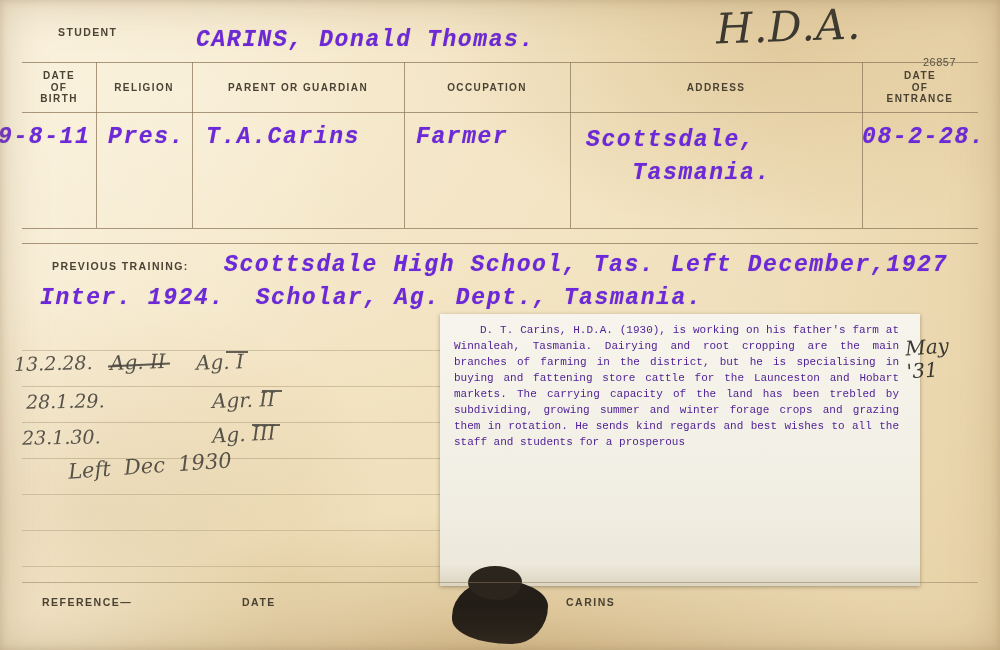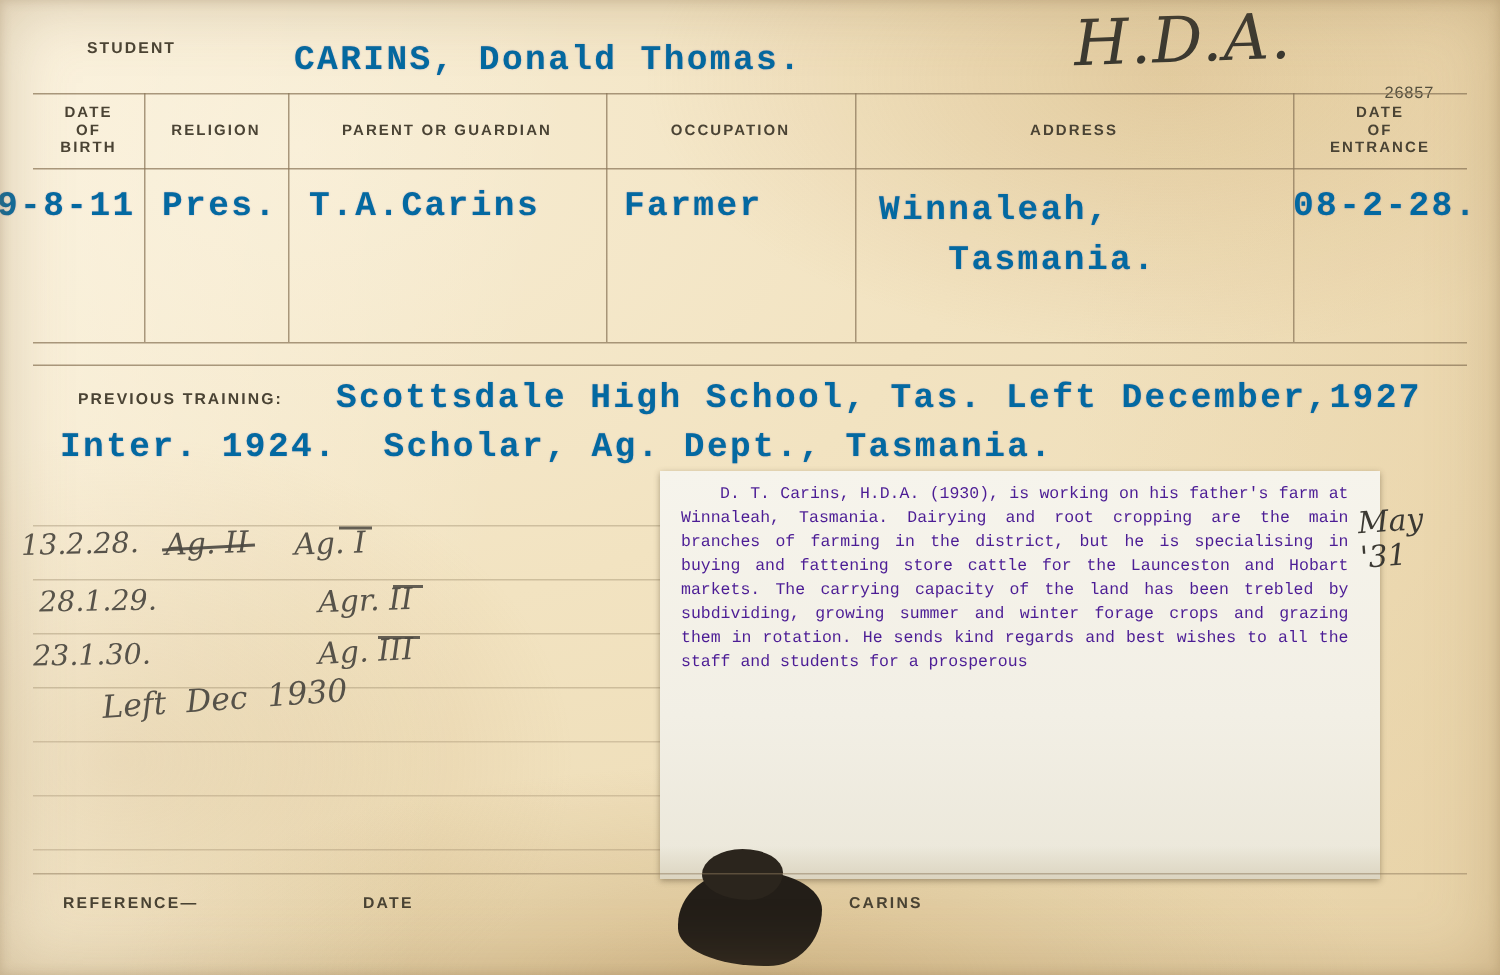--- a/index.html
+++ b/index.html
@@ -73,24 +73,25 @@
     line-height: 1.15;
     white-space: pre-line;
     text-align: center;
   }
   .printed.left { text-align: left; }
 
   
   .typed {
     position: absolute;
     font-family: "Liberation Mono", monospace;
-    color: #0369a1;
+    color: #6d28d9;
     letter-spacing: 0.5px;
     white-space: pre;
     text-shadow: 0 0 1px rgba(91,74,147,0.45);
+    font-style: italic;
   }
   .typed.big {
     font-size: 23px;
     font-weight: bold;
     letter-spacing: 1.6px;
   }
 
   
   .hand {
     position: absolute;
@@ -235,21 +236,21 @@
   <div class="printed" style="left:404px; top:82px; width:166px;">OCCUPATION</div>
   <div class="printed" style="left:570px; top:82px; width:292px;">ADDRESS</div>
   <div class="printed" style="left:862px; top:70px; width:116px;">DATE
 OF
 ENTRANCE</div>
 
   <div class="typed big" style="left:-2px; top:124px;">9-8-11</div>
   <div class="typed big" style="left:108px; top:124px;">Pres.</div>
   <div class="typed big" style="left:206px; top:124px;">T.A.Carins</div>
   <div class="typed big" style="left:416px; top:124px;">Farmer</div>
-  <div class="typed big" style="left:586px; top:124px; line-height:1.45;">Winnaleah,
+  <div class="typed big" style="left:586px; top:124px; line-height:1.45;">Scottsdale,
    Tasmania.</div>
   <div class="typed big" style="left:862px; top:124px;">08-2-28.</div>
 
   <div class="printed left" style="left:52px; top:260px; font-size:10.5px;">PREVIOUS TRAINING:</div>
 
   <div class="typed big" style="left:224px; top:252px;">Scottsdale High School, Tas. Left December,1927</div>
   <div class="typed big" style="left:40px; top:285px;">Inter. 1924.  Scholar, Ag. Dept., Tasmania.</div>
 
   <div class="hline" style="left:22px; top:350px; width:430px; opacity:0.35;"></div>
   <div class="hline" style="left:22px; top:386px; width:430px; opacity:0.35;"></div>

